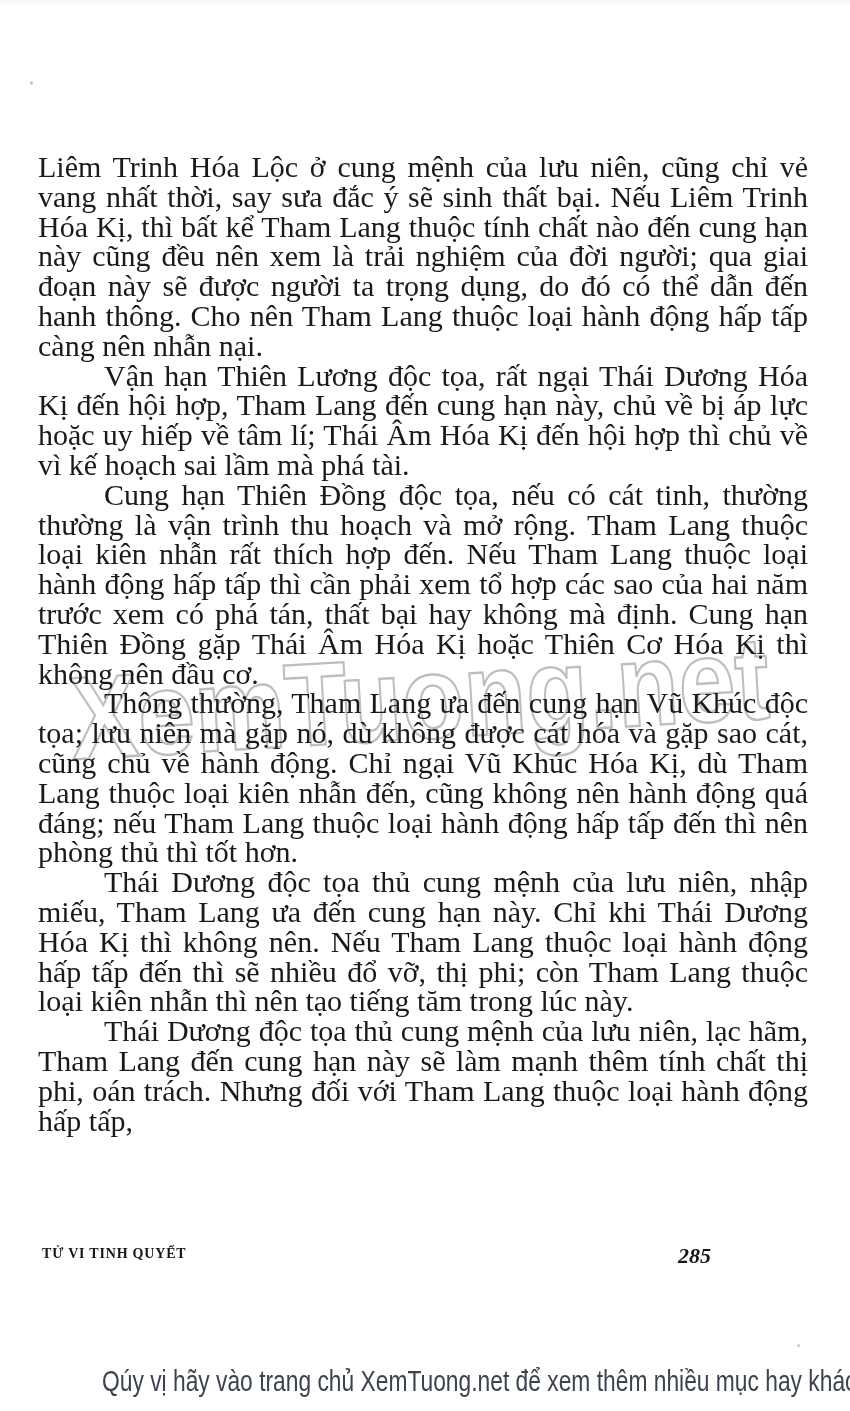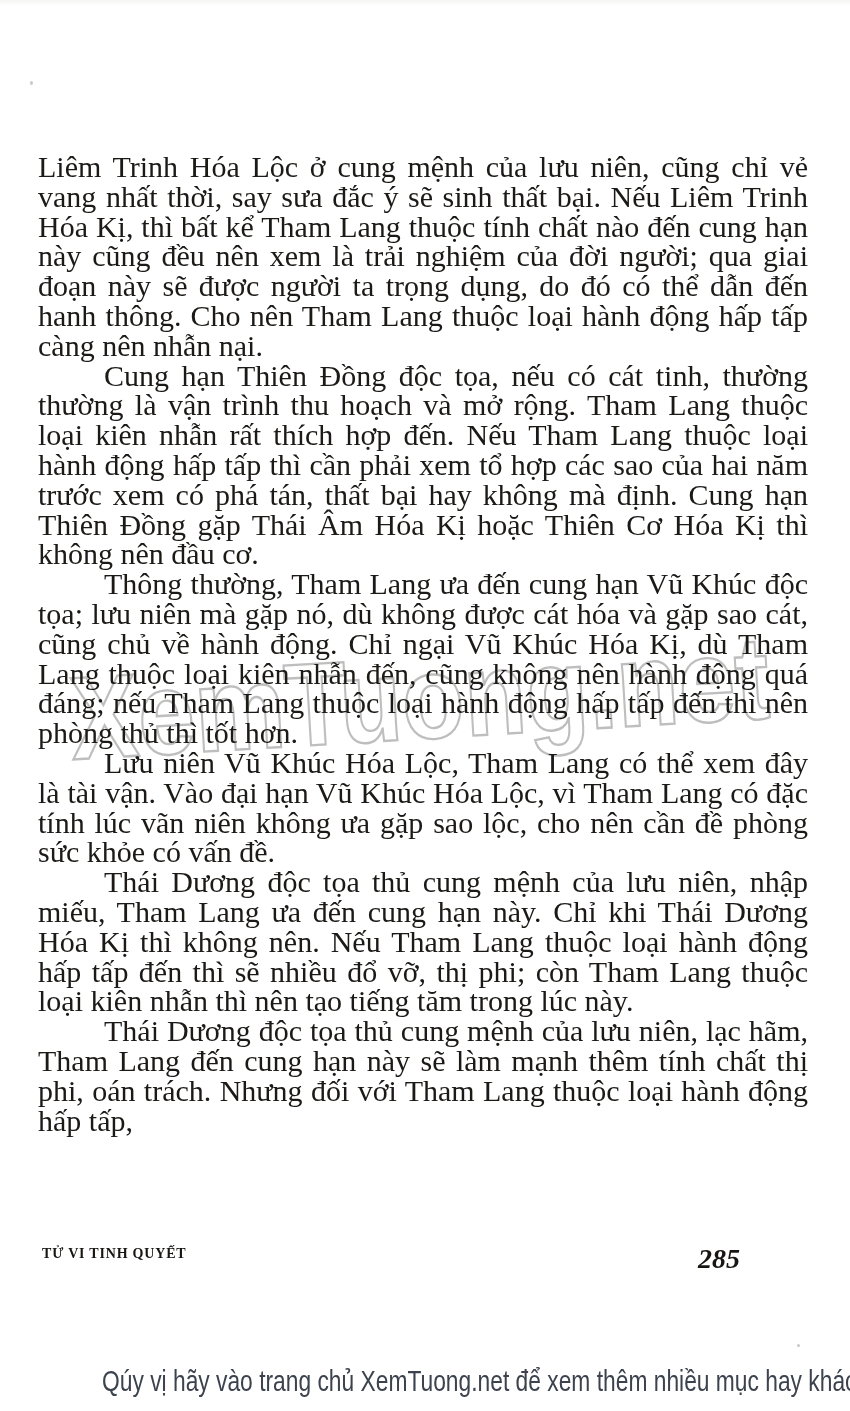--- a/index.html
+++ b/index.html
@@ -43,24 +43,23 @@
   
   .footer-title {
     position:absolute; left:42px; top:1246px;
     font-size:14px; font-weight:bold;
     letter-spacing:0.8px;
     color:#181613;
     z-index:3;
   }
   .page-number {
     position:absolute; left:678px; top:1243px;
-    font-size:28px; font-weight:bold; font-style:italic;
+    font-size:22px; font-weight:bold; font-style:italic;
     color:#181613;
     z-index:3;
-    margin-left:20px;
   }
 
   
   .promo-banner {
     position:absolute; left:0; top:1364px; width:850px;
     text-align:center;
     font-family:"Liberation Sans", sans-serif;
     font-size:30px;
     color:#3c434e;
     transform:scaleX(0.76);
@@ -81,23 +80,23 @@
 
   <div class="speck speck-1"></div>
   <div class="speck speck-2"></div>
 
   <svg class="watermark-svg" width="740" height="180" viewBox="0 0 740 180" aria-hidden="true">
     <text x="8" y="132" font-family="Liberation Sans, sans-serif" font-weight="bold" font-size="118" textLength="700" lengthAdjust="spacingAndGlyphs" fill="none" stroke="#b3b3b3" stroke-width="2.4">XemTuong.net</text>
   </svg>
 
   <div class="body-text">
     <p class="no-indent">Liêm Trinh Hóa Lộc ở cung mệnh của lưu niên, cũng chỉ vẻ vang nhất thời, say sưa đắc ý sẽ sinh thất bại. Nếu Liêm Trinh Hóa Kị, thì bất kể Tham Lang thuộc tính chất nào đến cung hạn này cũng đều nên xem là trải nghiệm của đời người; qua giai đoạn này sẽ được người ta trọng dụng, do đó có thể dẫn đến hanh thông. Cho nên Tham Lang thuộc loại hành động hấp tấp càng nên nhẫn nại.</p>
+    <p>Vận hạn Thiên Lương độc tọa, rất ngại Thái Dương Hóa Kị đến hội hợp, Tham Lang đến cung hạn này, chủ về bị áp lực hoặc uy hiếp về tâm lí; Thái Âm Hóa Kị đến hội hợp thì chủ về vì kế hoạch sai lầm mà phá tài.</p>
     <p>Cung hạn Thiên Đồng độc tọa, nếu có cát tinh, thường thường là vận trình thu hoạch và mở rộng. Tham Lang thuộc loại kiên nhẫn rất thích hợp đến. Nếu Tham Lang thuộc loại hành động hấp tấp thì cần phải xem tổ hợp các sao của hai năm trước xem có phá tán, thất bại hay không mà định. Cung hạn Thiên Đồng gặp Thái Âm Hóa Kị hoặc Thiên Cơ Hóa Kị thì không nên đầu cơ.</p>
     <p>Thông thường, Tham Lang ưa đến cung hạn Vũ Khúc độc tọa; lưu niên mà gặp nó, dù không được cát hóa và gặp sao cát, cũng chủ về hành động. Chỉ ngại Vũ Khúc Hóa Kị, dù Tham Lang thuộc loại kiên nhẫn đến, cũng không nên hành động quá đáng; nếu Tham Lang thuộc loại hành động hấp tấp đến thì nên phòng thủ thì tốt hơn.</p>
-    <p>Lưu niên Vũ Khúc Hóa Lộc, Tham Lang có thể xem đây là tài vận. Vào đại hạn Vũ Khúc Hóa Lộc, vì Tham Lang có đặc tính lúc vãn niên không ưa gặp sao lộc, cho nên cần đề phòng sức khỏe có vấn đề.</p>
     <p>Thái Dương độc tọa thủ cung mệnh của lưu niên, nhập miếu, Tham Lang ưa đến cung hạn này. Chỉ khi Thái Dương Hóa Kị thì không nên. Nếu Tham Lang thuộc loại hành động hấp tấp đến thì sẽ nhiều đổ vỡ, thị phi; còn Tham Lang thuộc loại kiên nhẫn thì nên tạo tiếng tăm trong lúc này.</p>
     <p>Thái Dương độc tọa thủ cung mệnh của lưu niên, lạc hãm, Tham Lang đến cung hạn này sẽ làm mạnh thêm tính chất thị phi, oán trách. Nhưng đối với Tham Lang thuộc loại hành động hấp tấp,</p>
   </div>
 
   <div class="footer-title">TỬ VI TINH QUYẾT</div>
   <div class="page-number">285</div>
 
   <div class="promo-banner">Qúy vị hãy vào trang chủ XemTuong.net để xem thêm nhiều mục hay khác</div>
 
 </div>

